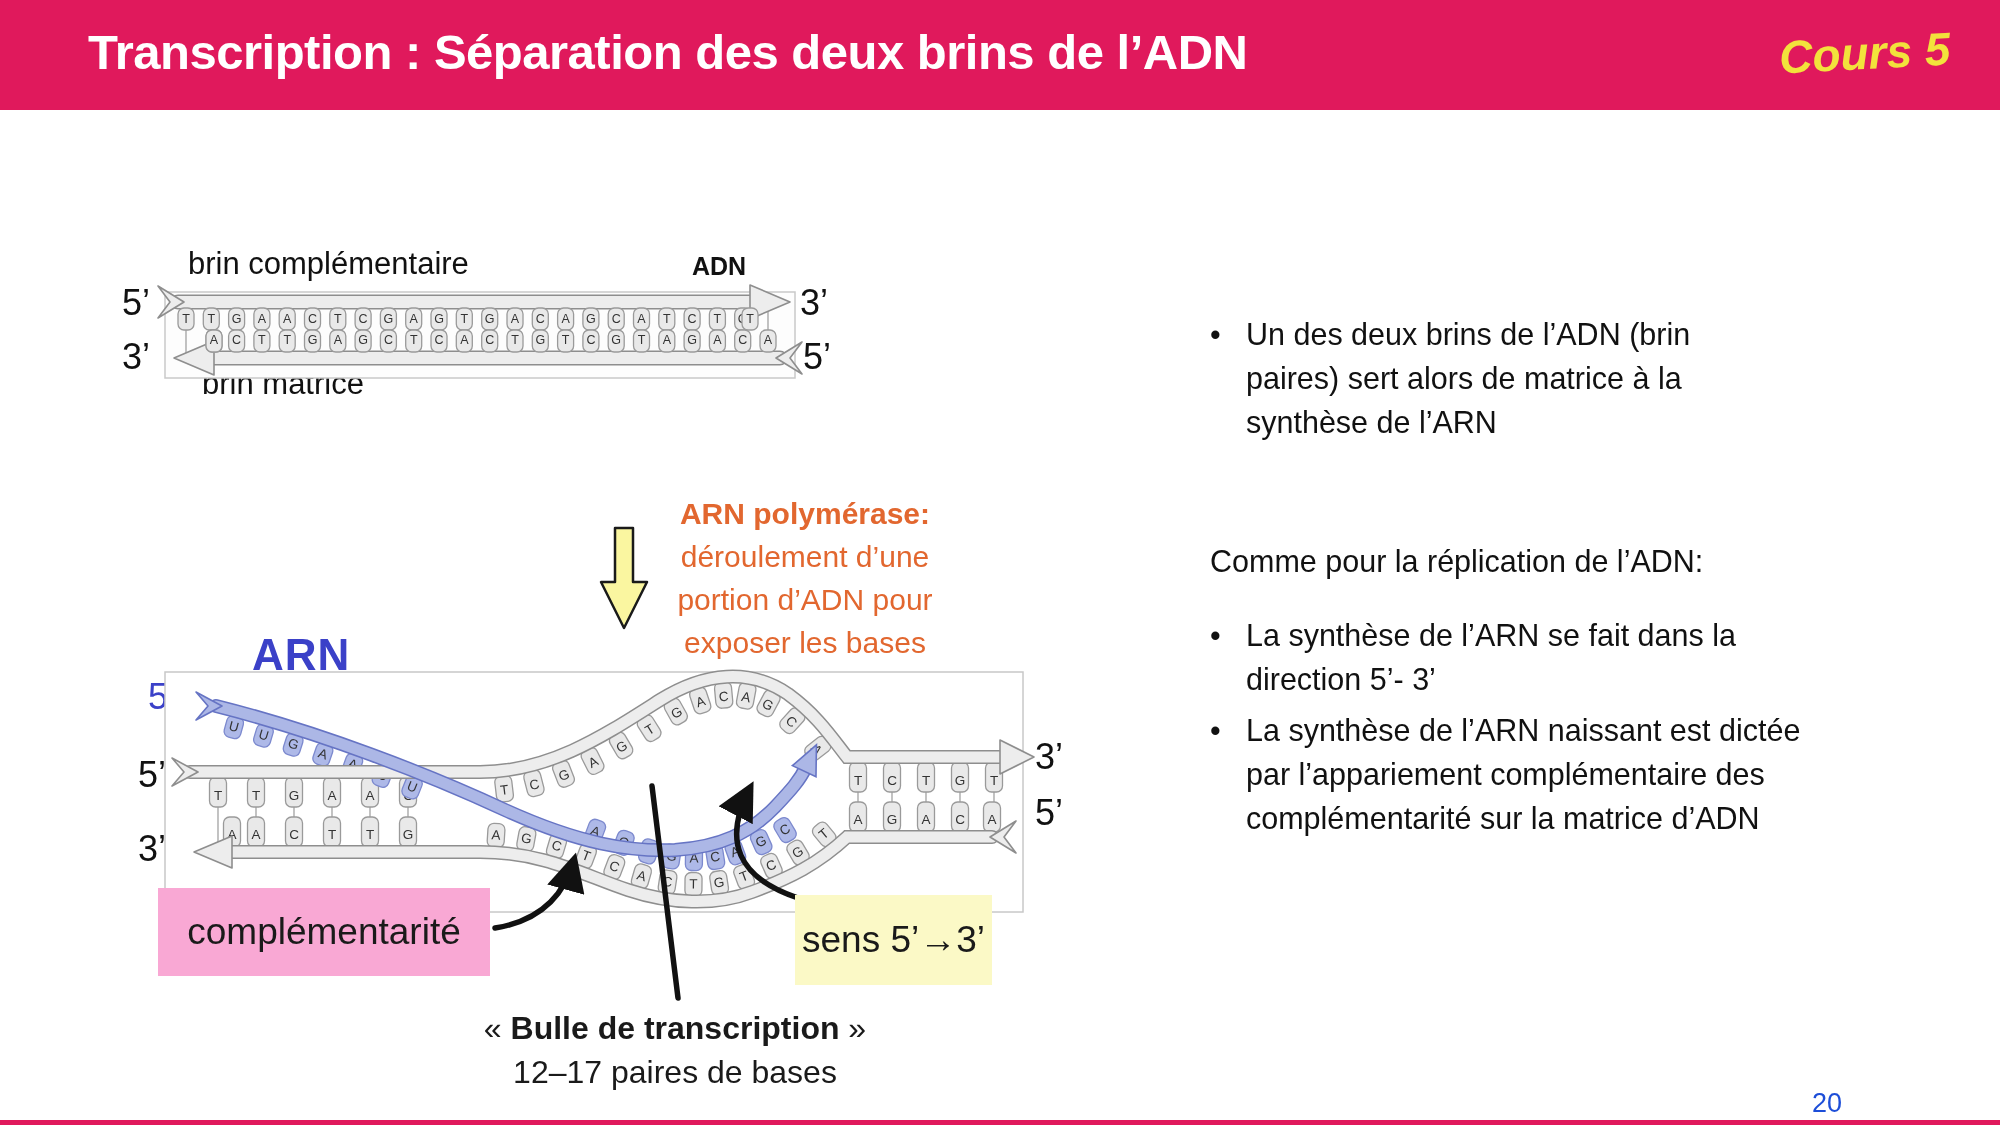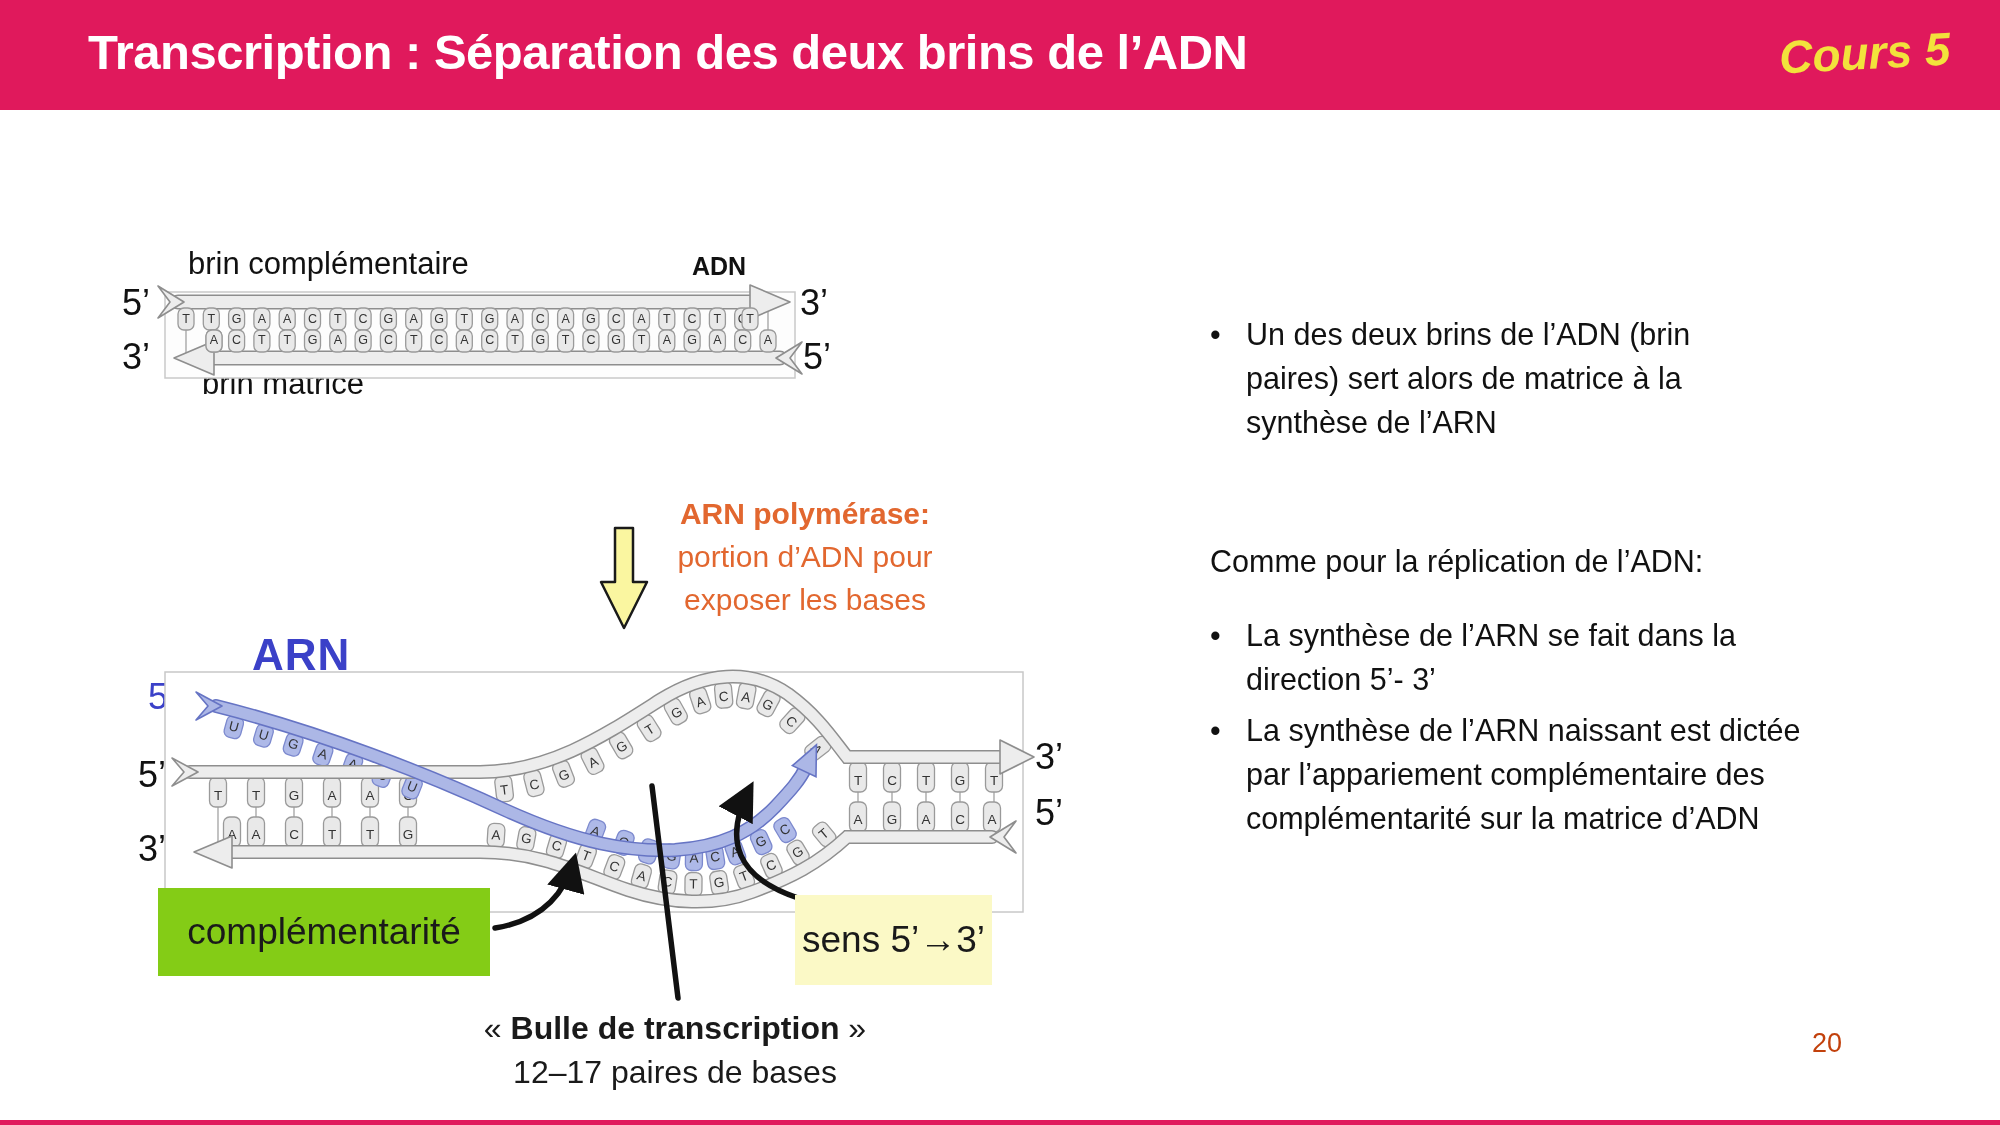--- a/index.html
+++ b/index.html
@@ -17,35 +17,35 @@
   .dlabel{position:absolute;font-size:31px;color:#111;white-space:nowrap;}
   .endlbl{position:absolute;font-size:36px;color:#111;white-space:nowrap;}
   .bluelbl{color:#3B41C8;}
   .adn{position:absolute;font-size:25px;font-weight:bold;color:#111;}
   .arn{position:absolute;font-size:44px;font-weight:bold;color:#3B41C8;letter-spacing:1px;}
   
   .orange-note{position:absolute;left:635px;top:492px;width:340px;text-align:center;
                font-size:30px;line-height:43px;color:#E2672F;}
   .orange-note .b{font-weight:bold;}
   
-  .graybox{position:absolute;left:158px;top:888px;width:332px;height:88px;background:#84cc16;
+  .graybox{position:absolute;left:158px;top:888px;width:332px;height:88px;background:#f9a8d4;
            font-size:37px;display:flex;align-items:center;justify-content:center;white-space:nowrap;}
   .yellowbox{position:absolute;left:795px;top:895px;width:197px;height:90px;background:#FBF9C6;
              font-size:37px;display:flex;align-items:center;justify-content:center;white-space:nowrap;}
   
   .caption{position:absolute;left:395px;top:1006px;width:560px;text-align:center;font-size:32px;line-height:44px;}
   .caption .b{font-weight:bold;}
   
   .rpanel{position:absolute;left:1192px;top:312px;width:700px;font-size:30.5px;line-height:44px;color:#111;}
   .brow{display:flex;}
   .bdot{width:54px;flex:0 0 54px;padding-left:18px;box-sizing:border-box;}
   .rhead{margin-left:18px;margin-top:95px;}
   .mt30{margin-top:30px;}
   .mt7{margin-top:7px;}
-  .pagenum{position:absolute;left:1812px;top:1028px;font-size:27px;color:#c2410c;text-align:center;}
+  .pagenum{position:absolute;left:1812px;top:1088px;font-size:27px;color:#1d4ed8;text-align:center;}
 </style>
 </head>
 <body>
 
 <div class="slide">
 
   <div class="header">
     <div class="title">Transcription : Séparation des deux brins de l’ADN</div>
     <div class="course">Cours 5</div>
   </div>
@@ -285,20 +285,21 @@
         <text x="0" y="-14" text-anchor="middle" font-size="12.5" fill="#333" font-family="&quot;Liberation Sans&quot;,sans-serif">A</text>
       </g>
     </svg>
 
   <svg class="abs" style="left:593px;top:524px;" width="62" height="112" viewBox="0 0 62 112">
     <polygon points="22,4 40,4 40,58 54,58 31,104 8,58 22,58" fill="#FAF6A0" stroke="#1a1a1a" stroke-width="2.5" stroke-linejoin="round"></polygon>
   </svg>
 
   <div class="orange-note">
     <div class="b">ARN polymérase:</div>
+    <div>déroulement d’une</div>
     <div>portion d’ADN pour</div>
     <div>exposer les bases</div>
   </div>
 
   <div class="arn" style="left:252px;top:630px;text-decoration:underline;">ARN</div>
   <div class="endlbl bluelbl" style="left:148px;top:676px;">5’</div>
   <div class="endlbl" style="left:138px;top:754px;">5’</div>
   <div class="endlbl" style="left:138px;top:828px;">3’</div>
   <div class="endlbl bluelbl" style="left:818px;top:696px;font-size:40px;">3’</div>
   <div class="endlbl" style="left:1035px;top:736px;">3’</div>

